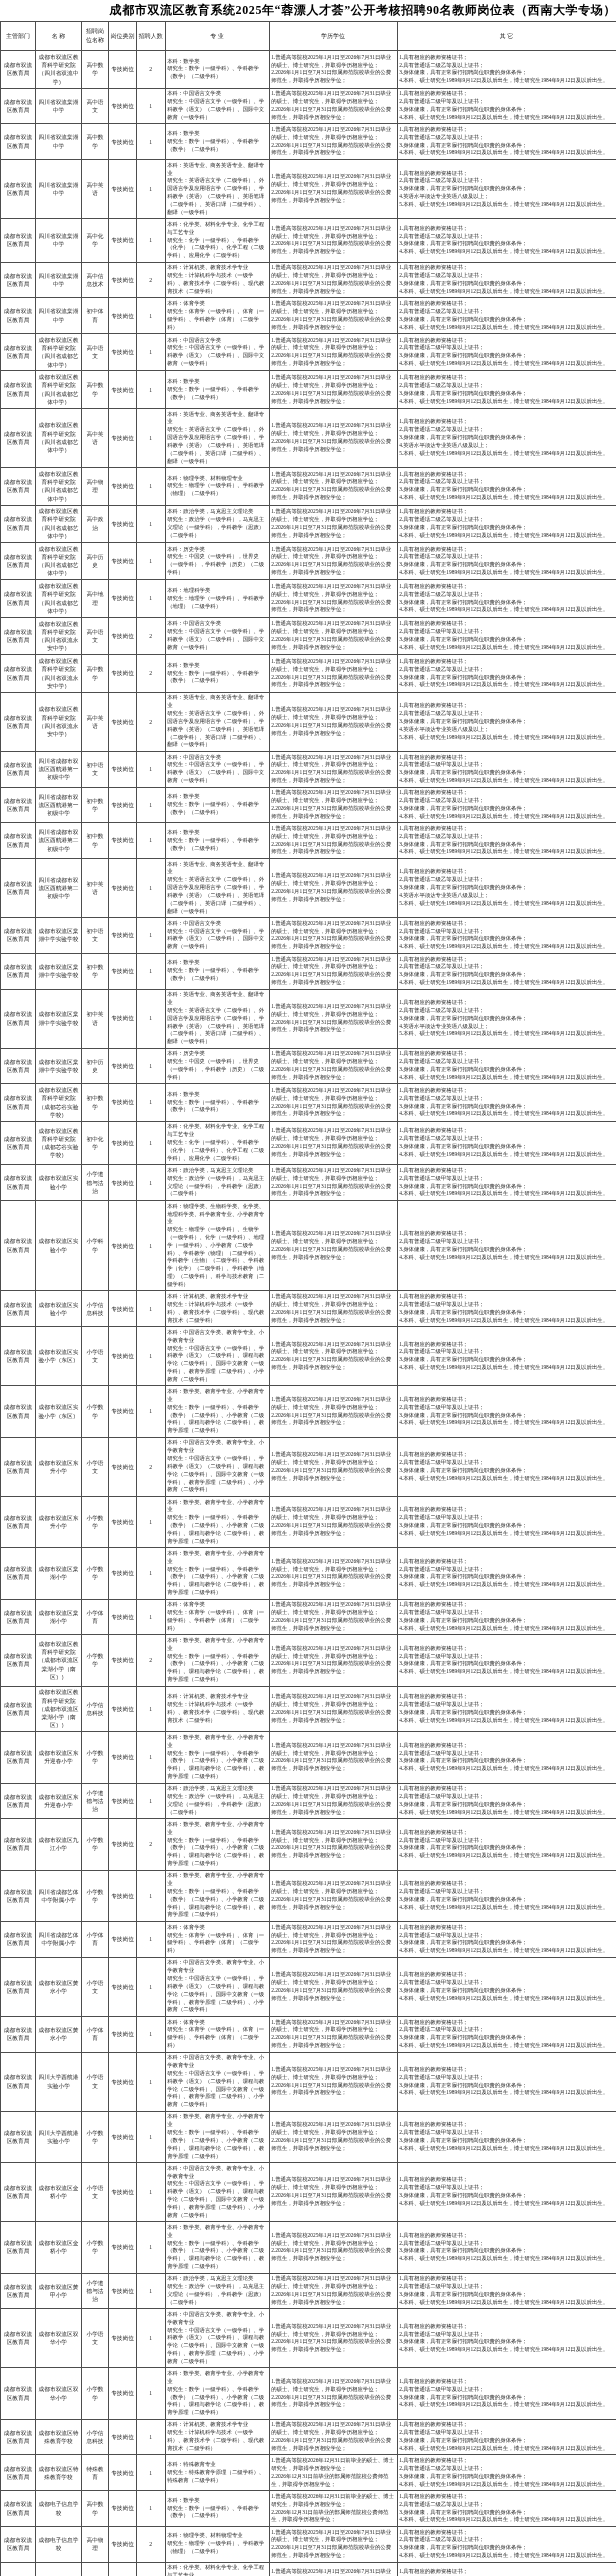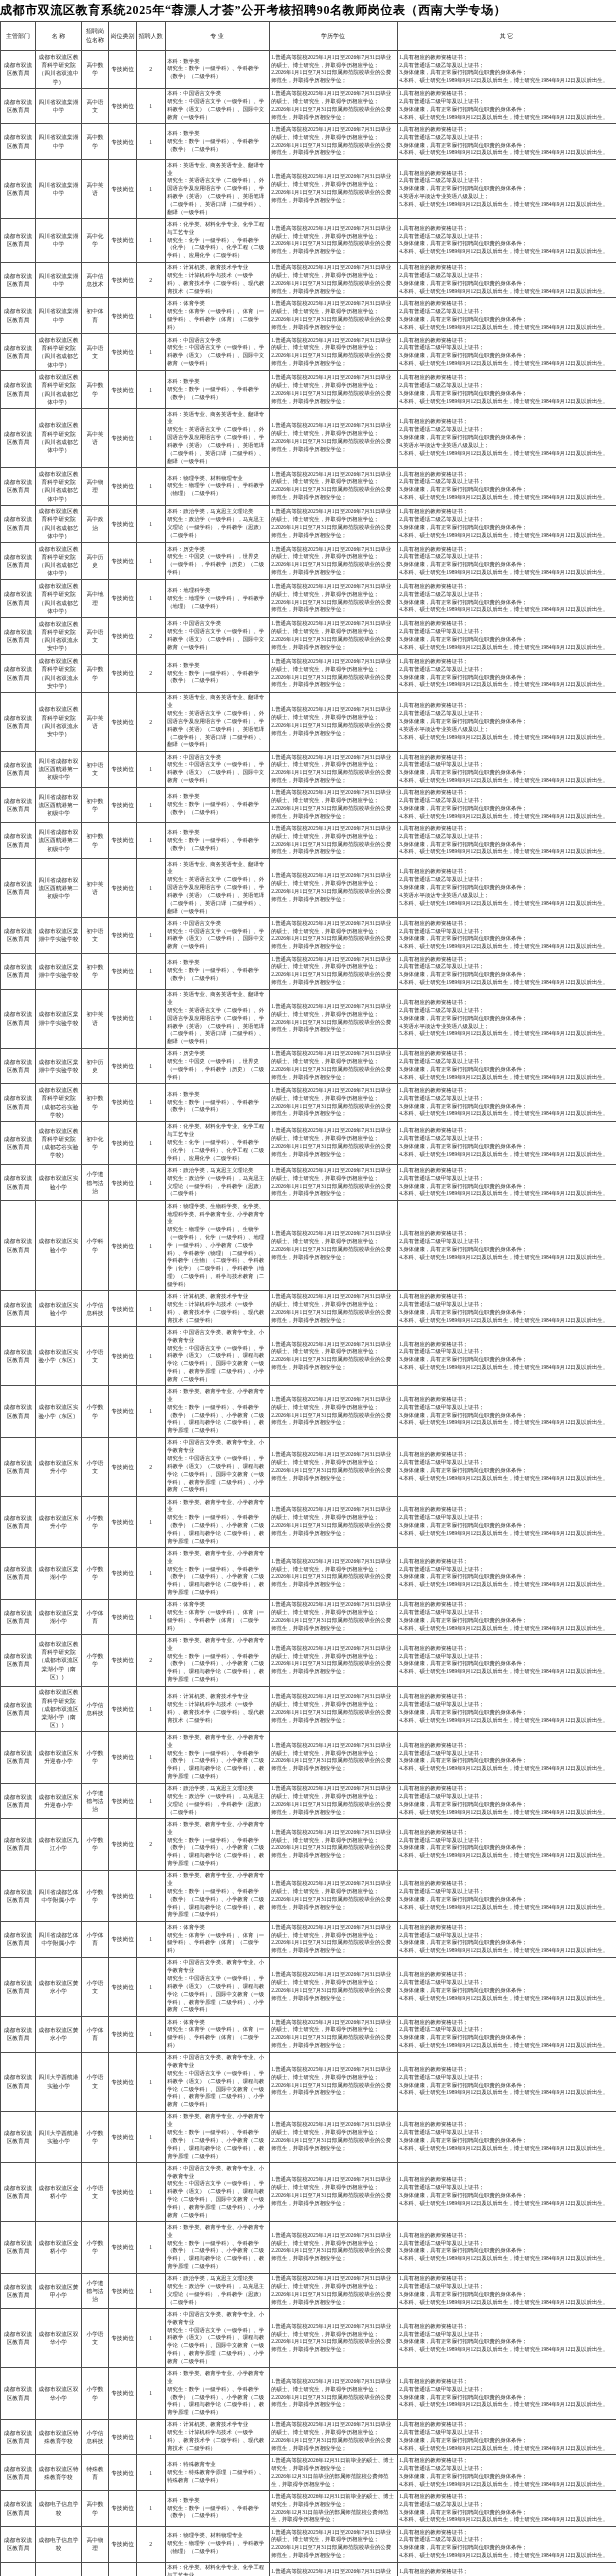--- a/index.html
+++ b/index.html
@@ -1,18 +1,18 @@
 <!DOCTYPE html>
 <html style="font-size:9px"><head>
 <meta charset="utf-8">
 <style>
   html,body{margin:0;padding:0;background:#ffffff;}
   body{width:616px;font-family:"Liberation Serif","DejaVu Serif",serif;color:#1c1c1c;}
   .page{width:616px;background:#fff;}
-  .title{font-weight:bold;font-size:12px;text-align:left;letter-spacing:0.6px;
+  .title{font-weight:bold;font-size:12px;text-align:right;letter-spacing:0.6px;
          padding:2.3px 0 1.7px;margin:0;color:#000;font-family:"Liberation Serif","DejaVu Serif",serif;}
   table.jobs{border-collapse:collapse;width:616px;table-layout:fixed;margin:0;}
   table.jobs th, table.jobs td{
     border:0.6px solid #4d4d4d;
     vertical-align:middle;
     padding:1.7px 1.7px;
     word-break:break-all;
   }
   table.jobs th{
     font-size:6px;font-weight:normal;text-align:center;line-height:1.5;

